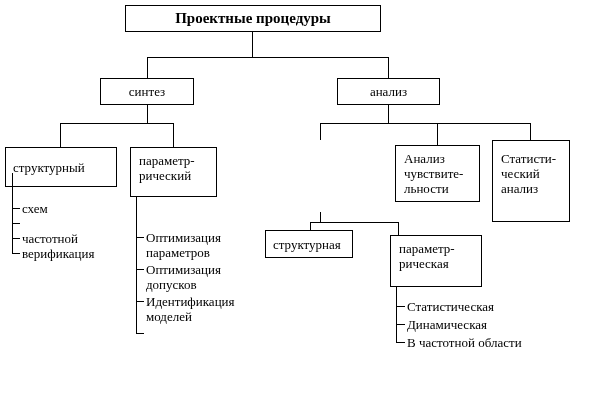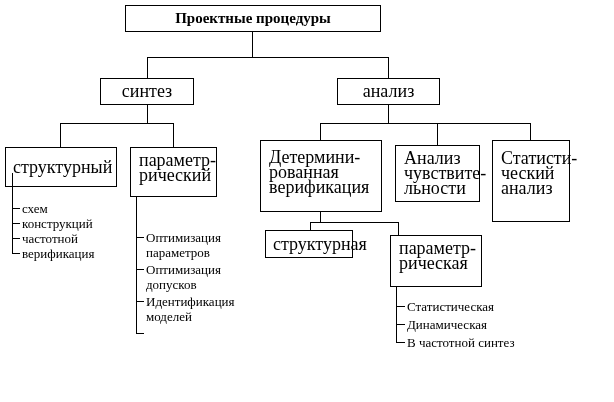--- a/index.html
+++ b/index.html
@@ -10,21 +10,21 @@
     background: #ffffff;
     font-family: "Liberation Serif", serif;
     color: #000000;
     overflow: hidden;
   }
   .box {
     position: absolute;
     border: 1px solid #000000;
     background: #ffffff;
     box-sizing: border-box;
-    font-size: 18px;
+    font-size: 13px;
     line-height: 15px;
     white-space: pre-line;
   }
   .box-center {
     display: flex;
     align-items: center;
     justify-content: center;
     text-align: center;
   }
   .box-left {
@@ -75,21 +75,20 @@
   <div class="box box-left" style="left:130px; top:147px; width:87px; height:50px;">параметр-
 рический</div>
 
   <div class="vline" style="left:12px; top:173px; height:80px;"></div>
   <div class="hline" style="left:12px; top:208px; width:8px;"></div>
   <div class="hline" style="left:12px; top:223px; width:8px;"></div>
   <div class="hline" style="left:12px; top:238px; width:8px;"></div>
   <div class="hline" style="left:12px; top:253px; width:8px;"></div>
 
   <div class="leaf" style="left:22px; top:201px;">схем</div>
-  <div class="leaf" style="left:22px; top:216px;">конструкций</div>
   <div class="leaf" style="left:22px; top:231px;">частотной</div>
   <div class="leaf" style="left:22px; top:246px;">верификация</div>
 
   <div class="vline" style="left:136px; top:197px; height:136px;"></div>
   <div class="hline" style="left:136px; top:237px; width:8px;"></div>
   <div class="hline" style="left:136px; top:269px; width:8px;"></div>
   <div class="hline" style="left:136px; top:301px; width:8px;"></div>
   <div class="hline" style="left:136px; top:333px; width:8px;"></div>
 
   <div class="leaf" style="left:146px; top:230px; width:100px;">Оптимизация
@@ -98,23 +97,20 @@
 допусков</div>
   <div class="leaf" style="left:146px; top:294px; width:100px;">Идентификация
 моделей</div>
 
   <div class="vline" style="left:388px; top:105px; height:18px;"></div>
   <div class="hline" style="left:320px; top:123px; width:211px;"></div>
   <div class="vline" style="left:320px; top:123px; height:17px;"></div>
   <div class="vline" style="left:437px; top:123px; height:22px;"></div>
   <div class="vline" style="left:530px; top:123px; height:17px;"></div>
 
-  <div class="box box-left" style="left:260px; top:140px; width:122px; height:72px; padding-top:9px;">Детермини-
-рованная
-верификация</div>
 
   <div class="box box-left" style="left:395px; top:145px; width:85px; height:57px;">Анализ
 чувствите-
 льности</div>
 
   <div class="box box-left" style="left:492px; top:140px; width:78px; height:82px; padding-top:10px;">Статисти-
 ческий
 анализ</div>
 
   <div class="vline" style="left:320px; top:212px; height:10px;"></div>
@@ -127,15 +123,15 @@
   <div class="box box-left" style="left:390px; top:235px; width:92px; height:52px;">параметр-
 рическая</div>
 
   <div class="vline" style="left:396px; top:287px; height:55px;"></div>
   <div class="hline" style="left:396px; top:306px; width:9px;"></div>
   <div class="hline" style="left:396px; top:324px; width:9px;"></div>
   <div class="hline" style="left:396px; top:342px; width:9px;"></div>
 
   <div class="leaf" style="left:407px; top:299px; white-space:nowrap;">Статистическая</div>
   <div class="leaf" style="left:407px; top:317px; white-space:nowrap;">Динамическая</div>
-  <div class="leaf" style="left:407px; top:335px; white-space:nowrap;">В частотной синтез</div>
+  <div class="leaf" style="left:407px; top:335px; white-space:nowrap;">В частотной области</div>
 
 </div>
 
 </body></html>

